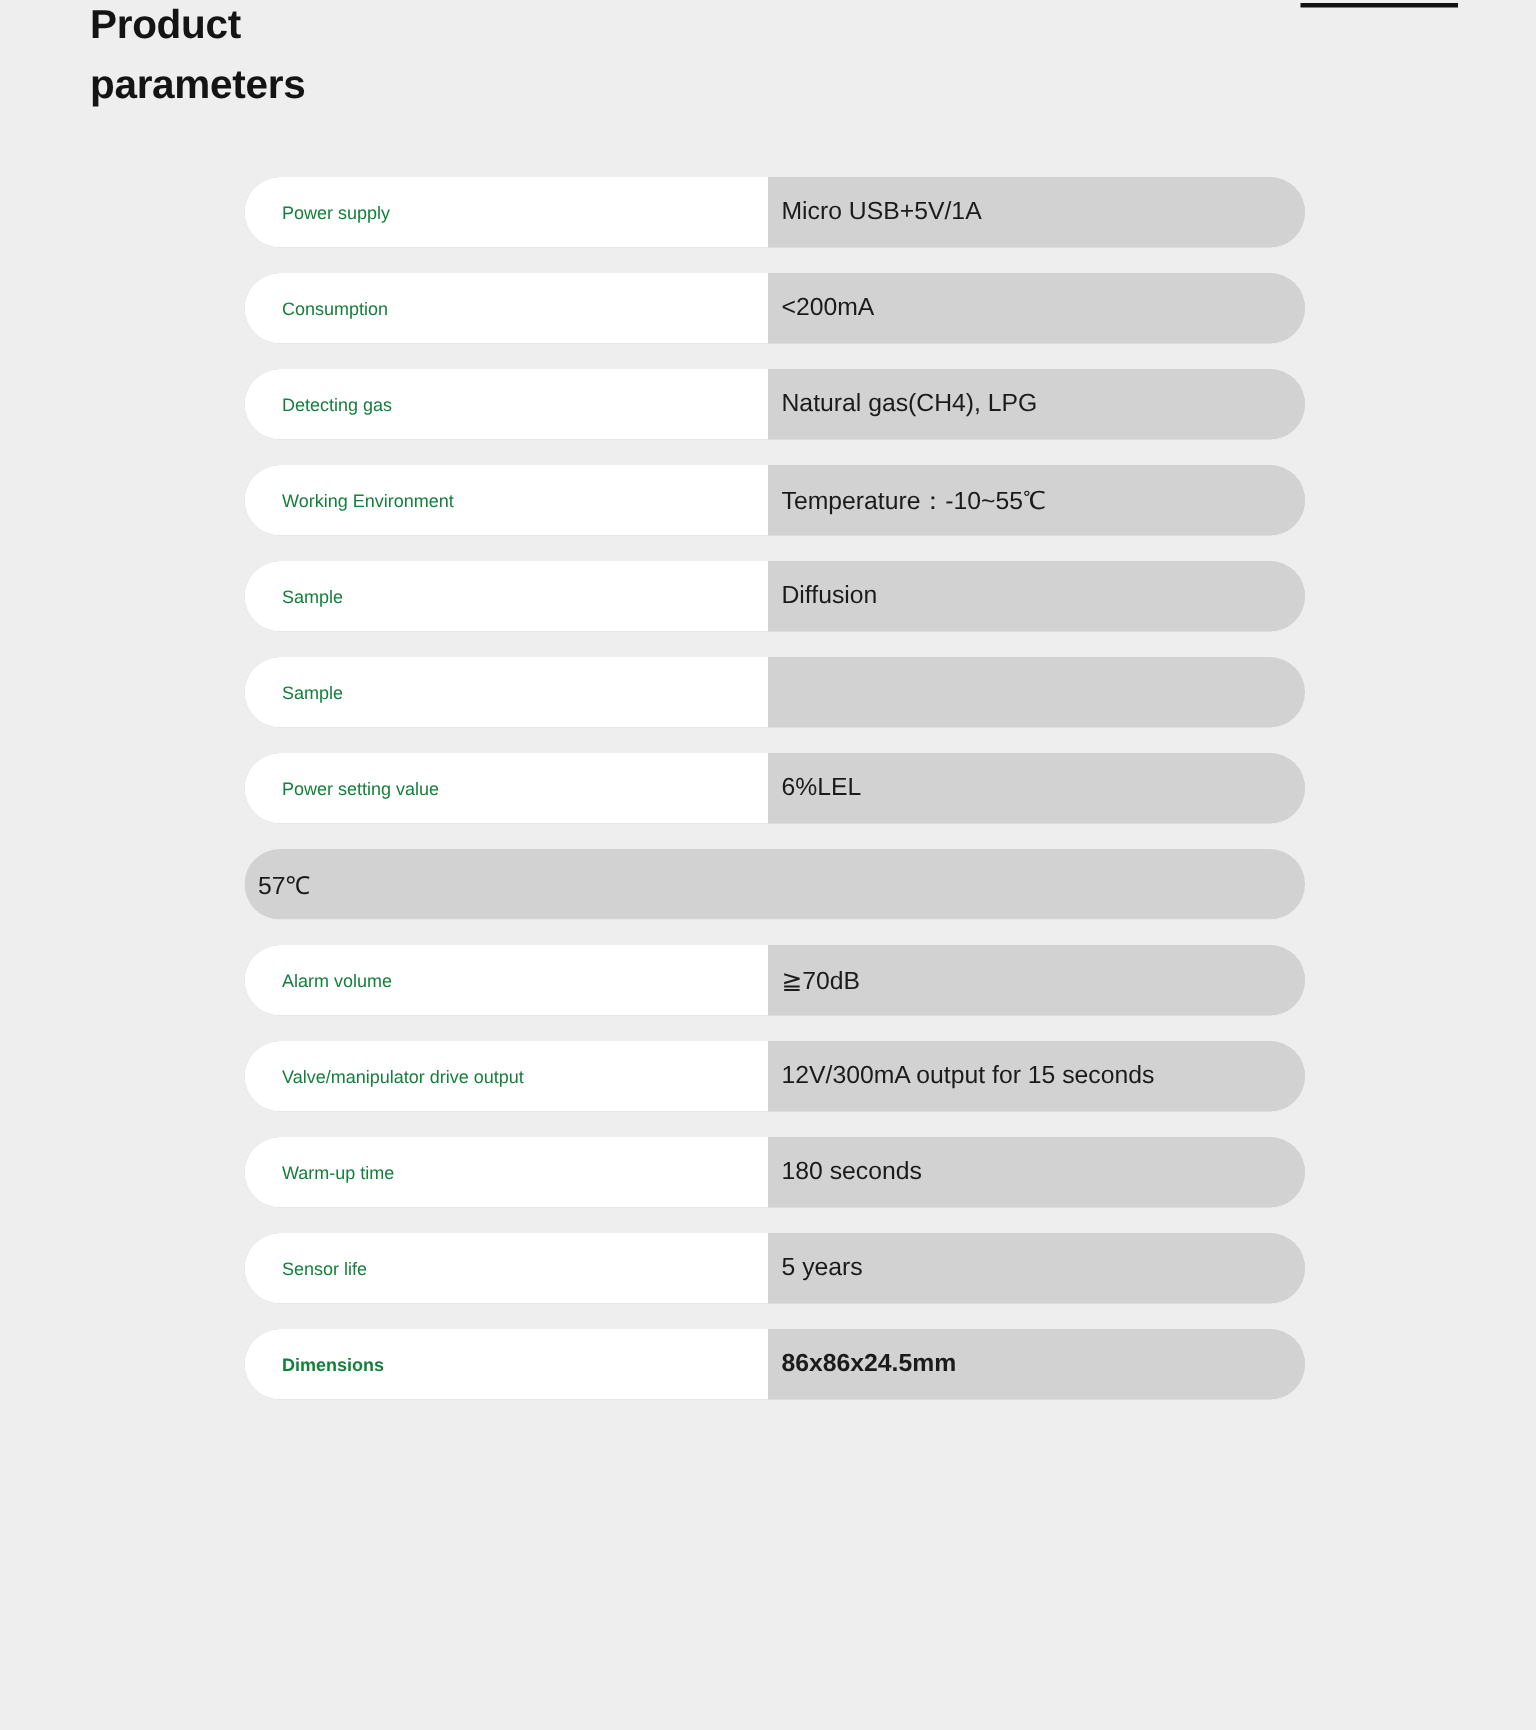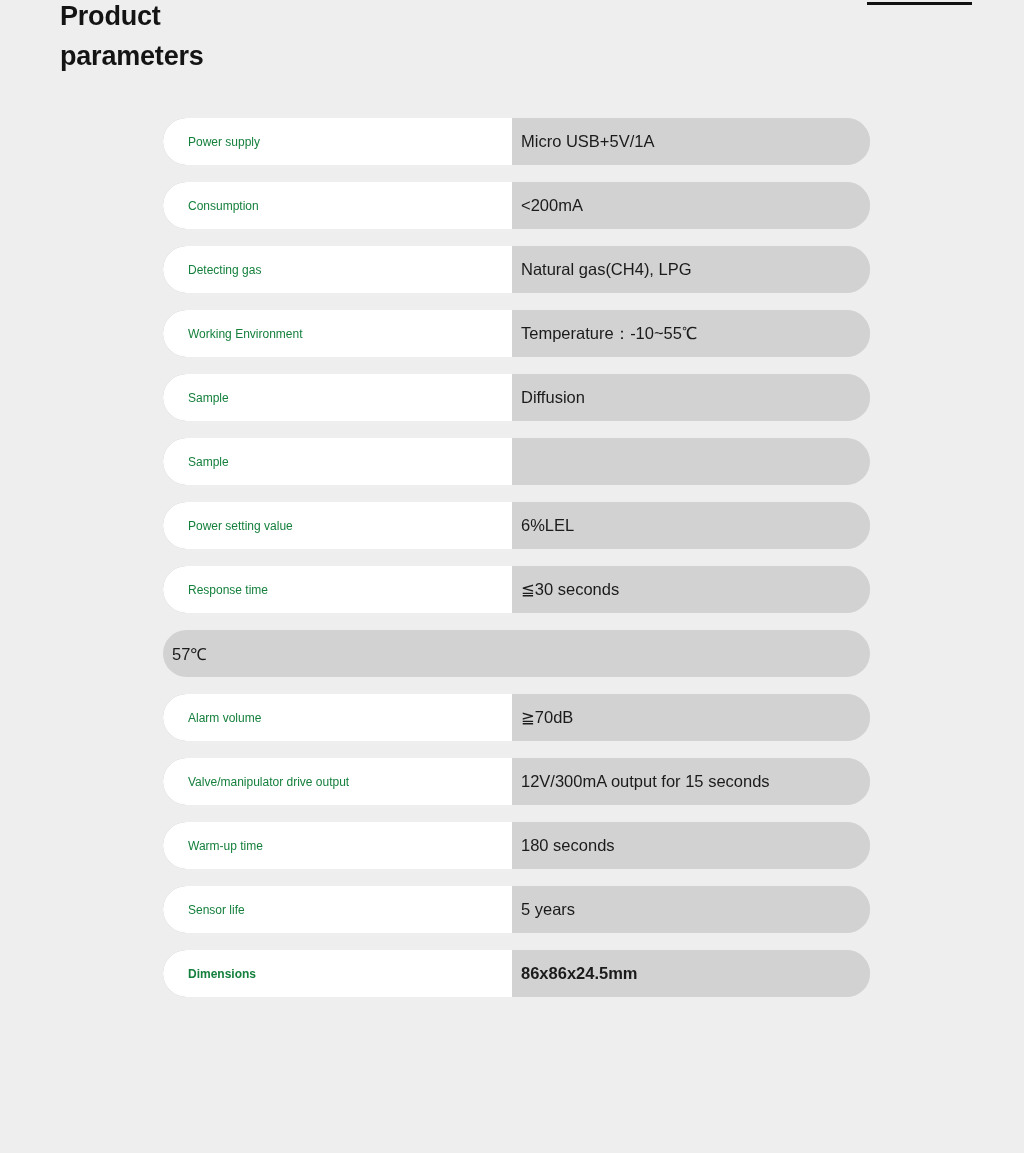--- a/index.html
+++ b/index.html
@@ -129,24 +129,20 @@
         <div class="spec-value">Diffusion</div>
       </div>
       <div class="spec-row">
         <div class="spec-label">Sample</div>
       </div>
       <div class="spec-row">
         <div class="spec-label">Power setting value</div>
         <div class="spec-value">6%LEL</div>
       </div>
       <div class="spec-row">
-        <div class="spec-label">Response time</div>
-        <div class="spec-value">≦30 seconds</div>
-      </div>
-      <div class="spec-row">
         <div class="spec-value">57℃</div>
       </div>
       <div class="spec-row">
         <div class="spec-label">Alarm volume</div>
         <div class="spec-value">≧70dB</div>
       </div>
       <div class="spec-row">
         <div class="spec-label">Valve/manipulator drive output</div>
         <div class="spec-value">12V/300mA output for 15 seconds</div>
       </div>

